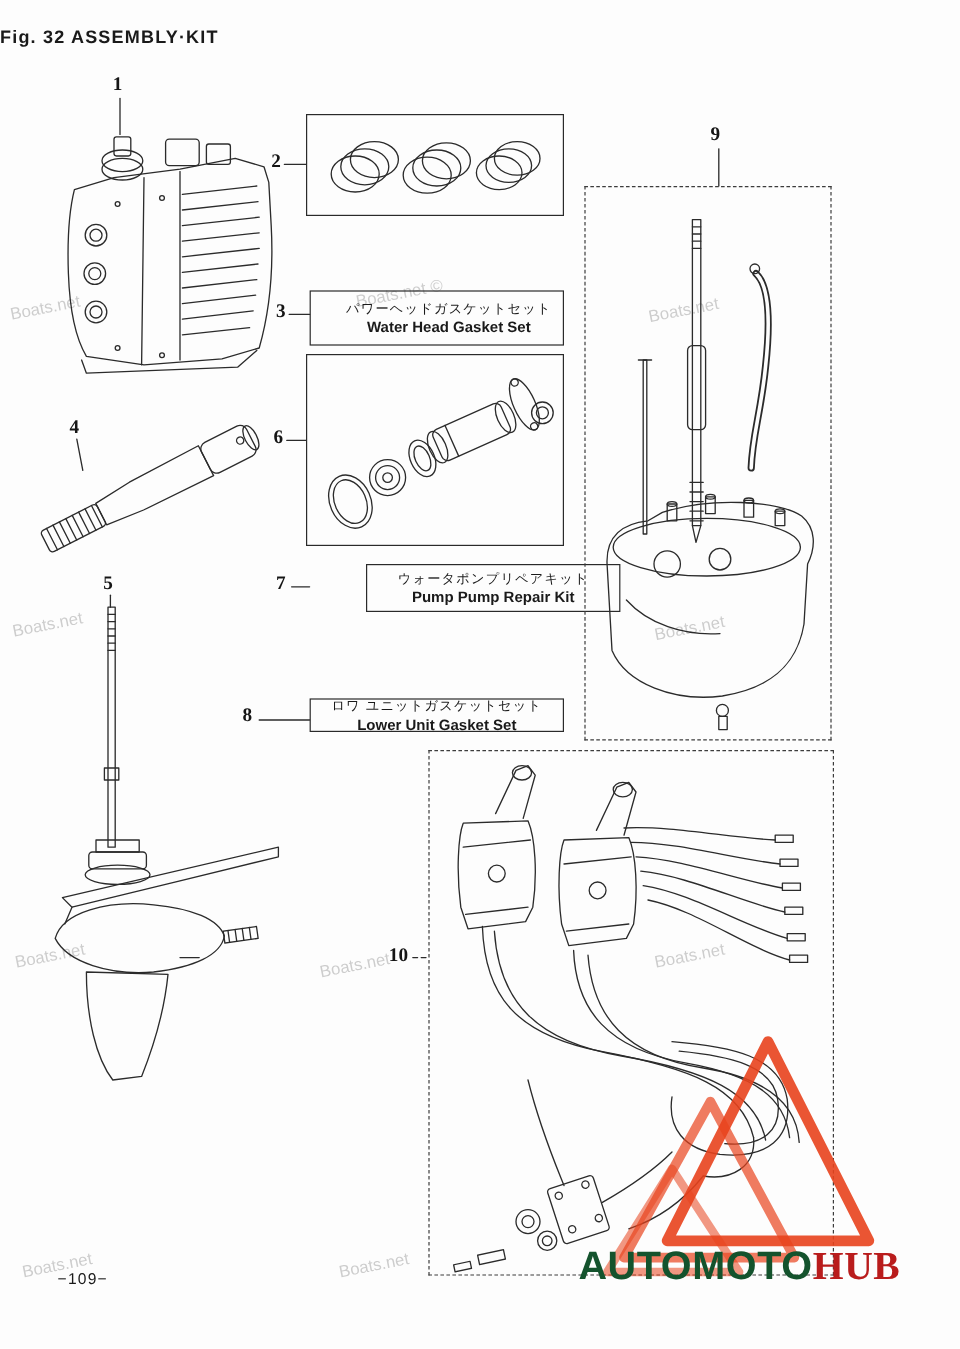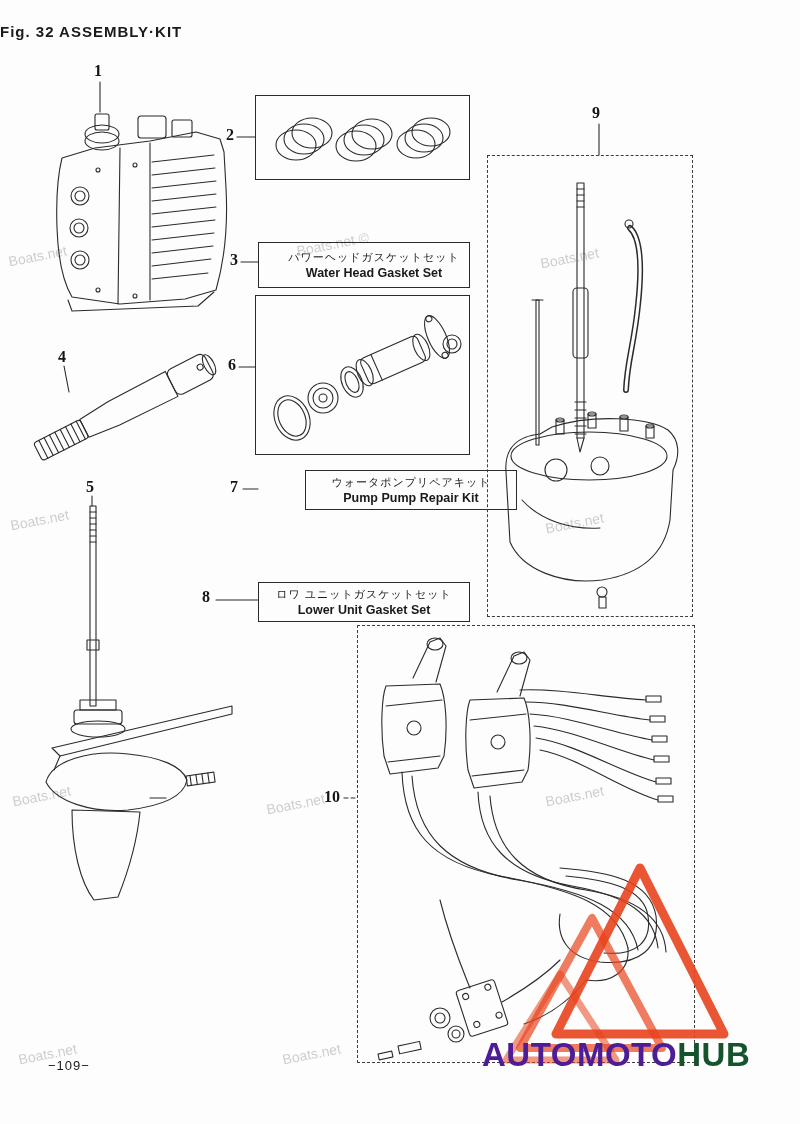--- a/index.html
+++ b/index.html
@@ -11,22 +11,22 @@
   .fig-line { top:23px; left:0; width:100%; text-align:left; font-size:15px; font-weight:bold; letter-spacing:1px; }
   .callout { font-family:"Liberation Serif", serif; font-size:16px; font-weight:bold; color:#151515; }
   .labelbox { border:1.3px solid #2a2a2a; display:flex; flex-direction:column; justify-content:center; align-items:center; gap:1px; background:rgba(255,255,255,0.0); }
   .labelbox .jp { font-size:11px; letter-spacing:1px; white-space:nowrap; }
   .labelbox .en { font-size:12.5px; font-weight:bold; white-space:nowrap; }
   .partbox { border:1.3px solid #2a2a2a; }
   .dashedbox { border:1.6px dashed #3c3c3c; }
   .watermark { color:rgba(110,110,110,0.33); font-size:14px; transform:rotate(-11deg); white-space:nowrap; }
   .pagenum { font-size:13px; letter-spacing:1px; }
   .logo-text { font-size:33px; font-weight:bold; letter-spacing:0.5px; white-space:nowrap; font-family:"Liberation Sans", sans-serif; }
-  .logo-red { color:#4c1d95; }
-  .logo-gray { color:#14532d; }
+  .logo-red { color:#14532d; }
+  .logo-gray { color:#b91c1c;font-family:Liberation Serif, serif; }
   svg.art { position:absolute; inset:0; pointer-events:none; }
 </style>
 </head>
 <body>
 
 <div class="page">
 
   <div class="abs fig-line">Fig. 32  ASSEMBLY·KIT</div>
 
   <div class="abs watermark" style="left:8px;top:248px;">Boats.net</div>
@@ -44,21 +44,21 @@
   <div class="abs partbox" style="left:255px;top:295px;width:215px;height:160px;"></div>
 
   <div class="abs labelbox" style="left:258px;top:242px;width:212px;height:46px;padding-left:20px;">
     <span class="jp">パワーヘッドガスケットセット</span>
     <span class="en">Water Head Gasket Set</span>
   </div>
   <div class="abs labelbox" style="left:258px;top:470px;width:212px;height:40px;margin-left:47px;">
     <span class="jp">ウォータポンプリペアキット</span>
     <span class="en">Pump Pump Repair Kit</span>
   </div>
-  <div class="abs labelbox" style="left:258px;top:582px;width:212px;height:40px;">
+  <div class="abs labelbox" style="left:258px;top:582px;width:212px;height:28px;">
     <span class="jp">ロワ ユニットガスケットセット</span>
     <span class="en">Lower Unit Gasket Set</span>
   </div>
 
   <div class="abs dashedbox" style="left:487px;top:155px;width:206px;height:462px;"></div>
   <div class="abs dashedbox" style="left:357px;top:625px;width:338px;height:438px;"></div>
 
   <span class="abs callout" style="left:94px;top:62px;">1</span>
   <span class="abs callout" style="left:226px;top:126px;">2</span>
   <span class="abs callout" style="left:230px;top:251px;">3</span>

